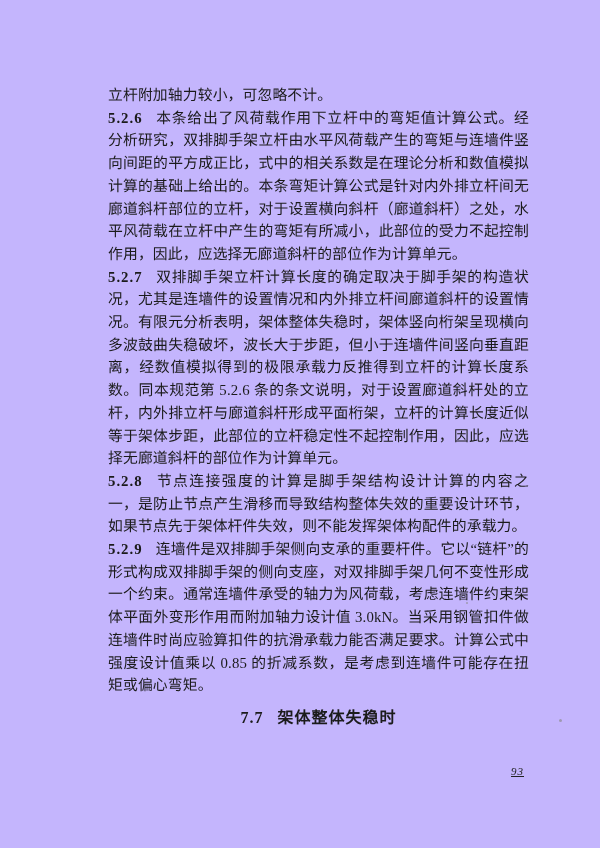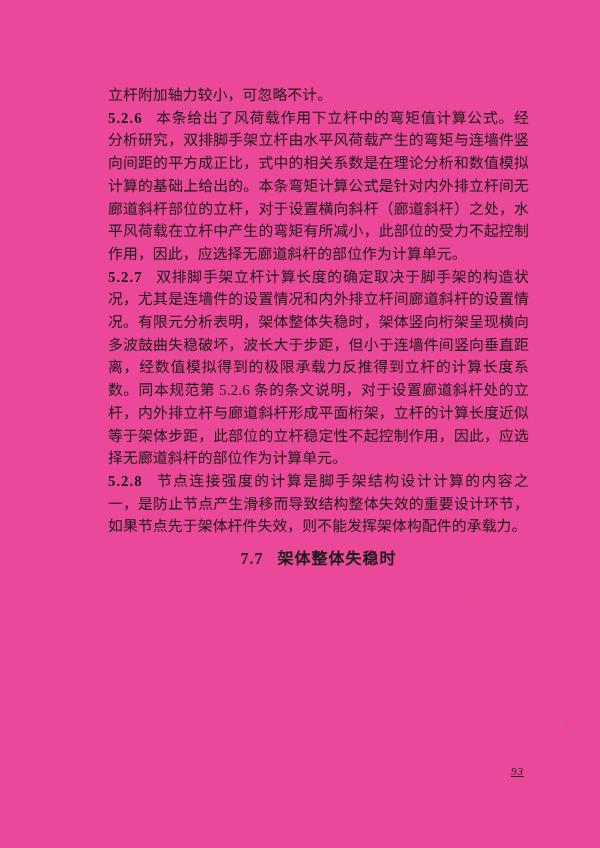--- a/index.html
+++ b/index.html
@@ -1,20 +1,20 @@
 <!DOCTYPE html>
 <html lang="zh-CN"><head>
 <meta charset="utf-8">
 <style>
   html, body { margin: 0; padding: 0; background: #ffffff; }
   .page {
     position: relative;
     width: 600px;
     height: 848px;
-    background: #ec4899;
+    background: #c4b5fd;
     color: #1b1b1b;
     font-family: "Liberation Serif", serif;
     overflow: hidden;
   }
   .text-block {
     position: absolute;
     left: 108px;
     top: 84px;
     width: 421px;
   }
@@ -64,18 +64,19 @@
 </style>
 </head>
 <body>
 
 <div class="page">
   <main class="text-block" id="text-block">
       <p class="para"><span>立杆附加轴力较小，可忽略不计。</span></p>
       <p class="para"><span class="num">5.2.6</span><span>本条给出了风荷载作用下立杆中的弯矩值计算公式。经分析研究，双排脚手架立杆由水平风荷载产生的弯矩与连墙件竖向间距的平方成正比，式中的相关系数是在理论分析和数值模拟计算的基础上给出的。本条弯矩计算公式是针对内外排立杆间无廊道斜杆部位的立杆，对于设置横向斜杆（廊道斜杆）之处，水平风荷载在立杆中产生的弯矩有所减小，此部位的受力不起控制作用，因此，应选择无廊道斜杆的部位作为计算单元。</span></p>
       <p class="para"><span class="num">5.2.7</span><span>双排脚手架立杆计算长度的确定取决于脚手架的构造状况，尤其是连墙件的设置情况和内外排立杆间廊道斜杆的设置情况。有限元分析表明，架体整体失稳时，架体竖向桁架呈现横向多波鼓曲失稳破坏，波长大于步距，但小于连墙件间竖向垂直距离，经数值模拟得到的极限承载力反推得到立杆的计算长度系数。同本规范第 5.2.6 条的条文说明，对于设置廊道斜杆处的立杆，内外排立杆与廊道斜杆形成平面桁架，立杆的计算长度近似等于架体步距，此部位的立杆稳定性不起控制作用，因此，应选择无廊道斜杆的部位作为计算单元。</span></p>
       <p class="para"><span class="num">5.2.8</span><span>节点连接强度的计算是脚手架结构设计计算的内容之一，是防止节点产生滑移而导致结构整体失效的重要设计环节，如果节点先于架体杆件失效，则不能发挥架体构配件的承载力。</span></p>
+      <p class="para"><span class="num">5.2.9</span><span>连墙件是双排脚手架侧向支承的重要杆件。它以“链杆”的形式构成双排脚手架的侧向支座，对双排脚手架几何不变性形成一个约束。通常连墙件承受的轴力为风荷载，考虑连墙件约束架体平面外变形作用而附加轴力设计值 3.0kN。当采用钢管扣件做连墙件时尚应验算扣件的抗滑承载力能否满足要求。计算公式中强度设计值乘以 0.85 的折减系数，是考虑到连墙件可能存在扭矩或偏心弯矩。</span></p>
       <h2 class="heading"><span class="hnum">7.7</span><span>架体整体失稳时</span></h2>
     </main>
   <div class="page-number">93</div>
   <div class="speck speck-1"></div>
   <div class="speck speck-2"></div>
 </div>
 
 </body></html>

